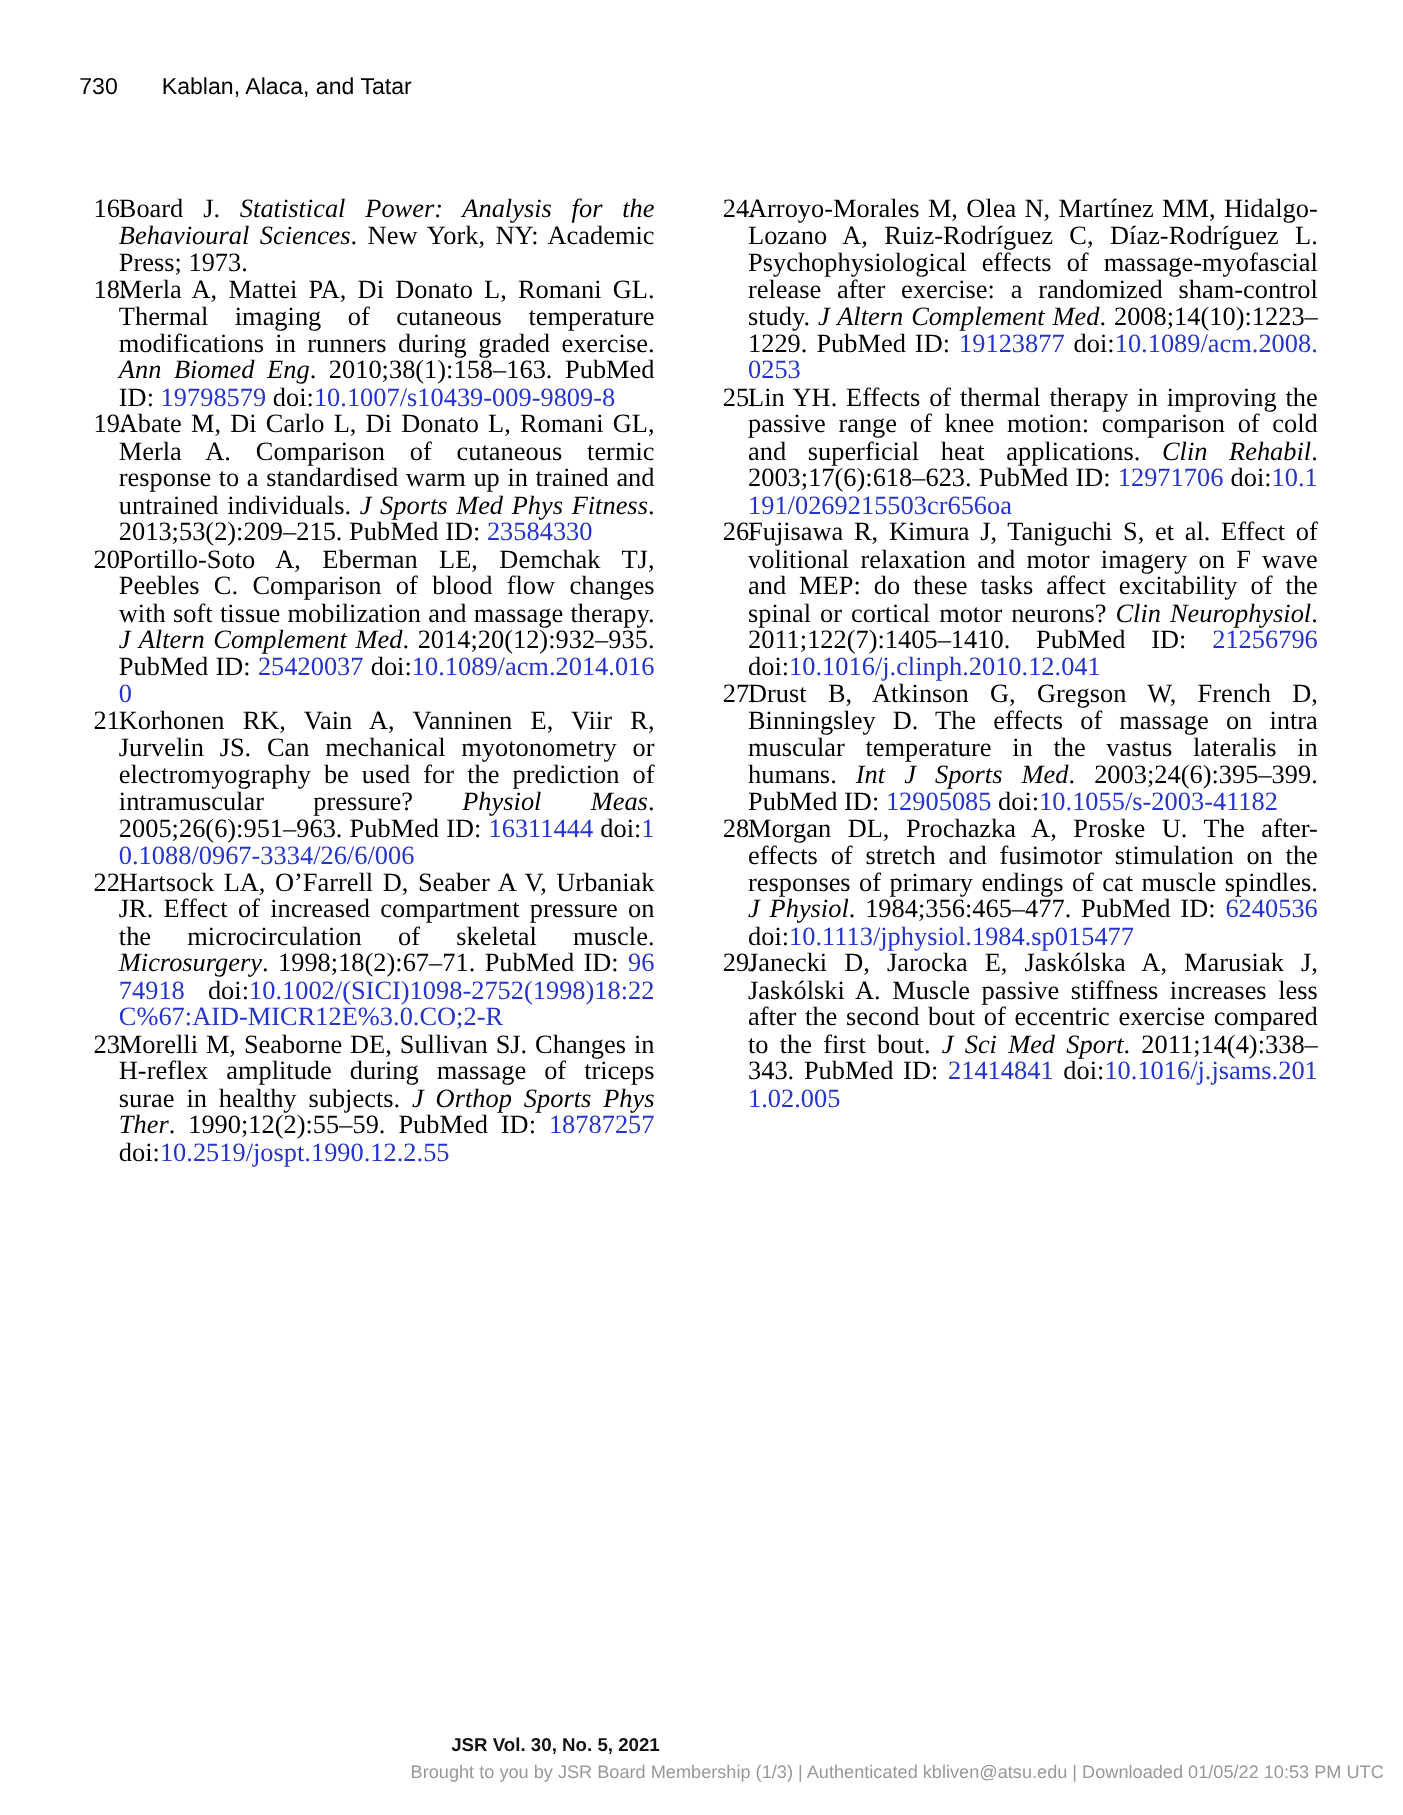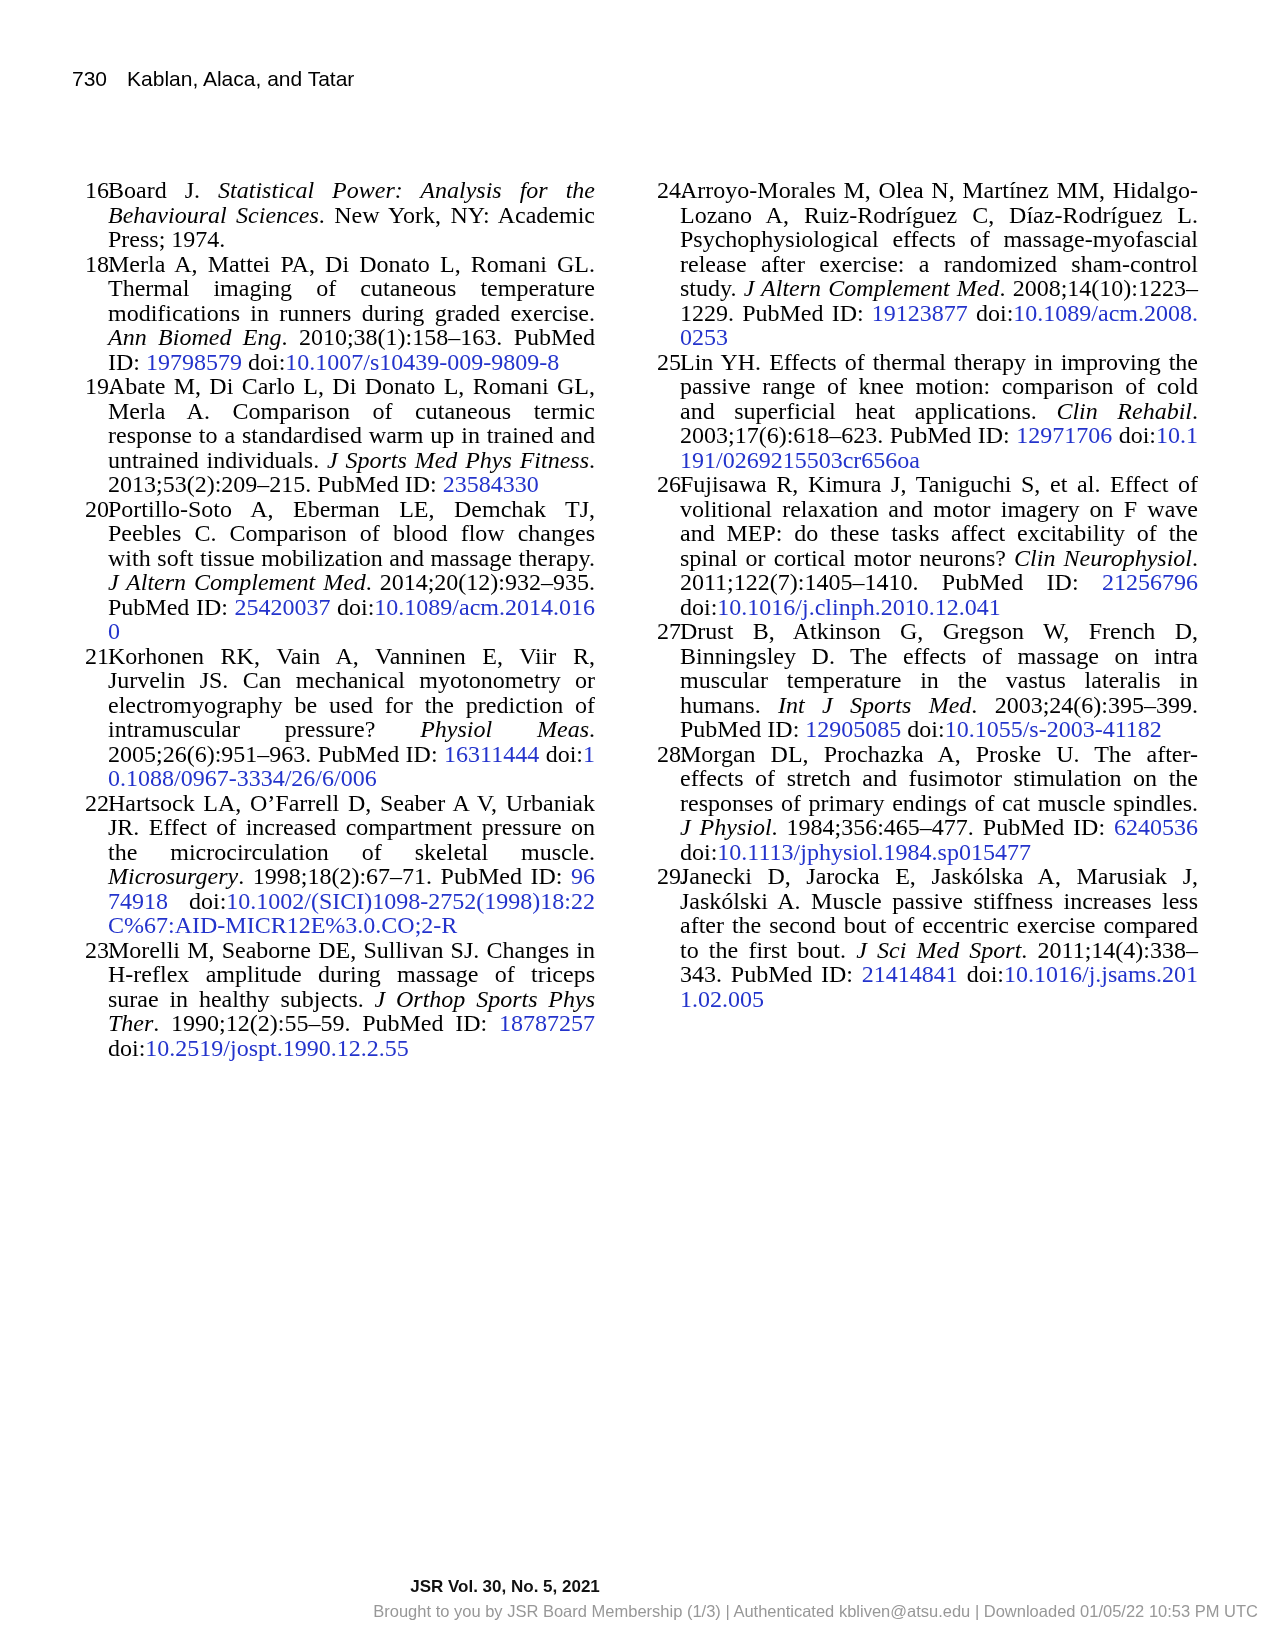--- a/index.html
+++ b/index.html
@@ -18,21 +18,21 @@
   .page-header {
     position: absolute;
     top: 68px;
     left: 72px;
     font-family: "Liberation Sans", sans-serif;
     font-size: 21px;
     line-height: 1;
     white-space: nowrap;
   }
   .pagenum { font-weight: normal; }
-  .running { margin-left: 20px; text-align: right; }
+  .running { margin-left: 40px; text-align: right; }
 
   .col {
     position: absolute;
     top: 130px;
     font-size: 24px;
     line-height: 24.5px;
     margin-top: 48px;
   }
   .col-left  { left: 85px;  width: 510px; }
   .col-right { left: 657px; width: 541px; }
@@ -78,21 +78,21 @@
   }
 </style>
 </head>
 <body>
 
 <div class="page-header">
   <span class="pagenum">730</span><span class="running">Kablan, Alaca, and Tatar</span>
 </div>
 
 <div class="col col-left">
-    <div class="ref-item"><span class="ref-num">16.</span><span class="rn">Board J. </span><span class="it">Statistical Power: Analysis for the Behavioural Sciences</span><span class="rn">. New York, NY: Academic Press; 1974.</span></div>
+    <div class="ref-item"><span class="ref-num">16.</span><span class="rn">Board J. </span><span class="it">Statistical Power: Analysis for the Behavioural Sciences</span><span class="rn">. New York, NY: Academic Press; 1973.</span></div>
     <div class="ref-item"><span class="ref-num">18.</span><span class="rn">Merla A, Mattei PA, Di Donato L, Romani GL. Thermal imaging of cutaneous temperature modifications in runners during graded exercise. </span><span class="it">Ann Biomed Eng</span><span class="rn">. 2010;38(1):158–163. PubMed ID: </span><a class="ref-link" href="#">19798579</a><span class="rn"> doi:</span><a class="ref-link" href="#">10.1007/s10439-009-9809-8</a></div>
     <div class="ref-item"><span class="ref-num">19.</span><span class="rn">Abate M, Di Carlo L, Di Donato L, Romani GL, Merla A. Comparison of cutaneous termic response to a standardised warm up in trained and untrained individuals. </span><span class="it">J Sports Med Phys Fitness</span><span class="rn">. 2013;53(2):209–215. PubMed ID: </span><a class="ref-link" href="#">23584330</a></div>
     <div class="ref-item"><span class="ref-num">20.</span><span class="rn">Portillo-Soto A, Eberman LE, Demchak TJ, Peebles C. Comparison of blood flow changes with soft tissue mobilization and massage therapy. </span><span class="it">J Altern Complement Med</span><span class="rn">. 2014;20(12):932–935. PubMed ID: </span><a class="ref-link" href="#">25420037</a><span class="rn"> doi:</span><a class="ref-link" href="#">10.1089/acm.2014.0160</a></div>
     <div class="ref-item"><span class="ref-num">21.</span><span class="rn">Korhonen RK, Vain A, Vanninen E, Viir R, Jurvelin JS. Can mechanical myotonometry or electromyography be used for the prediction of intramuscular pressure? </span><span class="it">Physiol Meas</span><span class="rn">. 2005;26(6):951–963. PubMed ID: </span><a class="ref-link" href="#">16311444</a><span class="rn"> doi:</span><a class="ref-link" href="#">10.1088/0967-3334/26/6/006</a></div>
     <div class="ref-item"><span class="ref-num">22.</span><span class="rn">Hartsock LA, O’Farrell D, Seaber A V, Urbaniak JR. Effect of increased compartment pressure on the microcirculation of skeletal muscle. </span><span class="it">Microsurgery</span><span class="rn">. 1998;18(2):67–71. PubMed ID: </span><a class="ref-link" href="#">9674918</a><span class="rn"> doi:</span><a class="ref-link" href="#">10.1002/(SICI)1098-2752(1998)18:22C%67:AID-MICR12E%3.0.CO;2-R</a></div>
     <div class="ref-item"><span class="ref-num">23.</span><span class="rn">Morelli M, Seaborne DE, Sullivan SJ. Changes in H-reflex amplitude during massage of triceps surae in healthy subjects. </span><span class="it">J Orthop Sports Phys Ther</span><span class="rn">. 1990;12(2):55–59. PubMed ID: </span><a class="ref-link" href="#">18787257</a><span class="rn"> doi:</span><a class="ref-link" href="#">10.2519/jospt.1990.12.2.55</a></div>
   </div>
 <div class="col col-right">
     <div class="ref-item"><span class="ref-num">24.</span><span class="rn">Arroyo-Morales M, Olea N, Martínez MM, Hidalgo-Lozano A, Ruiz-Rodríguez C, Díaz-Rodríguez L. Psychophysiological effects of massage-myofascial release after exercise: a randomized sham-control study. </span><span class="it">J Altern Complement Med</span><span class="rn">. 2008;14(10):1223–1229. PubMed ID: </span><a class="ref-link" href="#">19123877</a><span class="rn"> doi:</span><a class="ref-link" href="#">10.1089/acm.2008.0253</a></div>
     <div class="ref-item"><span class="ref-num">25.</span><span class="rn">Lin YH. Effects of thermal therapy in improving the passive range of knee motion: comparison of cold and superficial heat applications. </span><span class="it">Clin Rehabil</span><span class="rn">. 2003;17(6):618–623. PubMed ID: </span><a class="ref-link" href="#">12971706</a><span class="rn"> doi:</span><a class="ref-link" href="#">10.1191/0269215503cr656oa</a></div>

